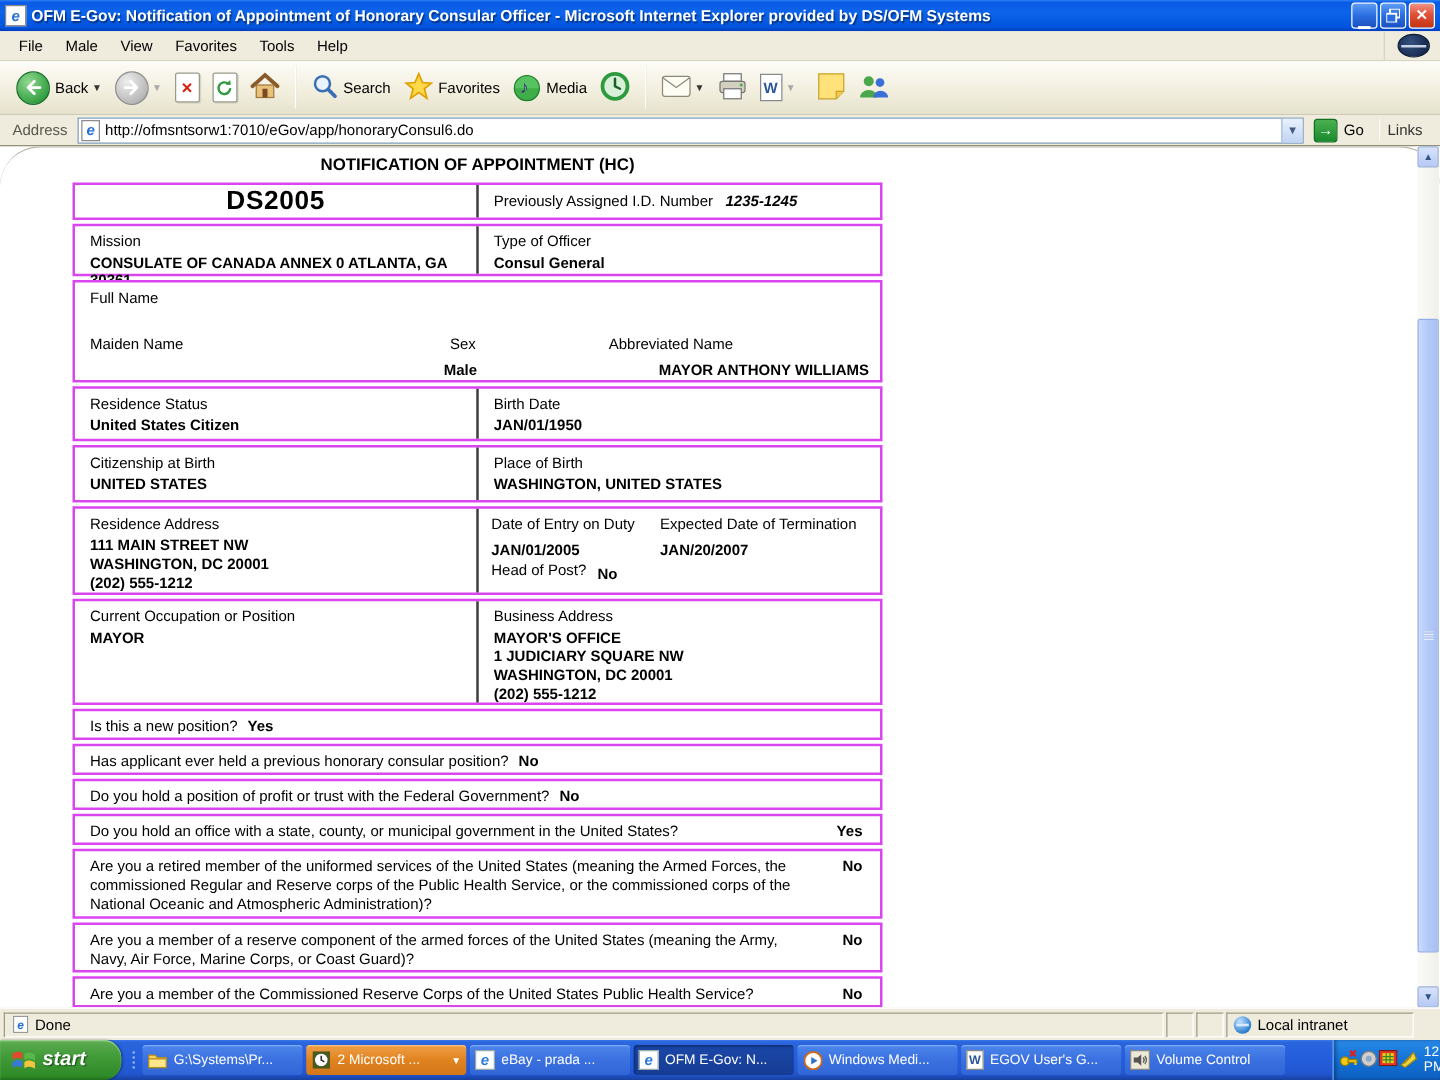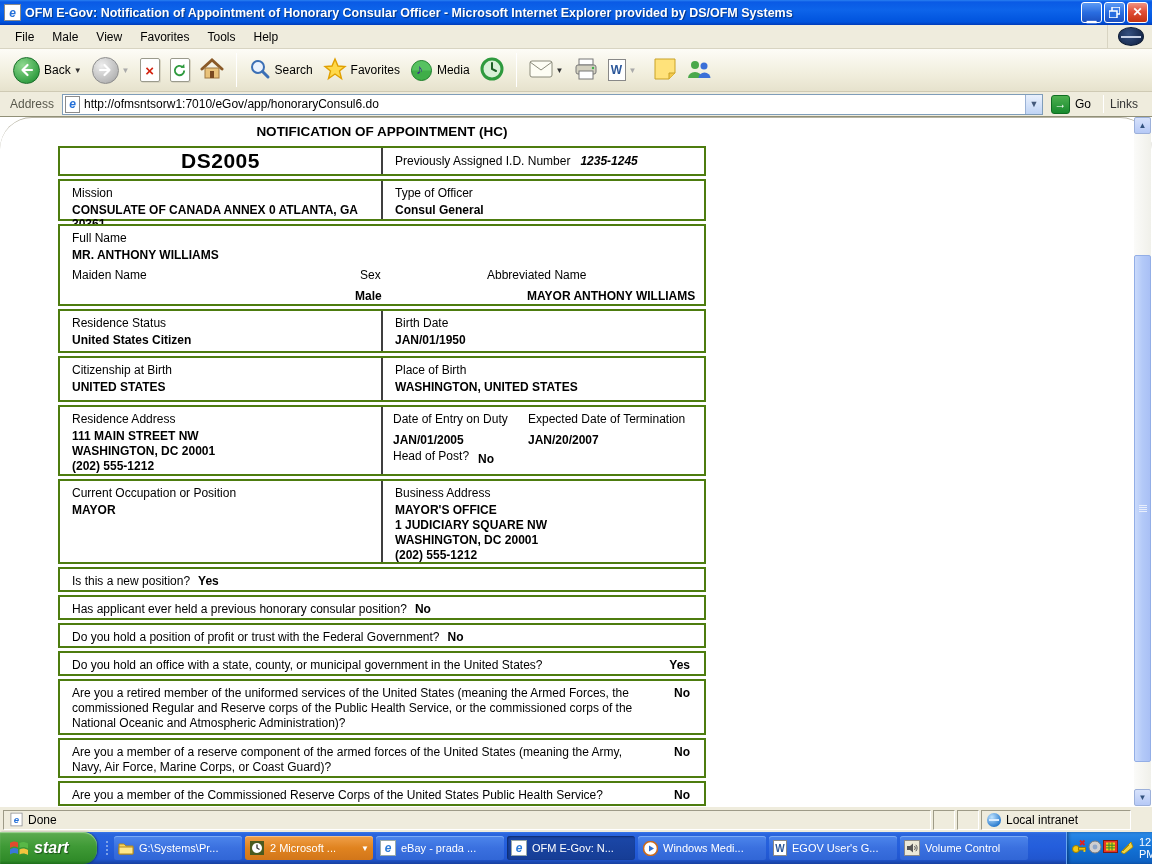--- a/index.html
+++ b/index.html
@@ -57,21 +57,21 @@
   .go-arrow { width:19px; height:19px; background:linear-gradient(180deg,#4db050,#188a2e); border:1px solid #0f6e22; border-radius:3px;
     color:#fff; text-align:center; line-height:17px; font-weight:bold; font-size:12px; }
   .go-text { margin-left:5px; }
   .links-sep { width:1px; height:18px; background:#c9c4ae; border-right:1px solid #fff; margin:0 6px; }
   .links-text { color:#333; margin-right:10px; }
 
   
   .content { position:absolute; left:0; top:117px; width:1152px; height:689px; background:#fff; overflow:hidden; border-top:1px solid #b8b5a5;border-radius:32px; }
   .form-col { margin-left:58px; width:648px; }
   .form-title { text-align:center; font-weight:bold; font-size:13.5px; margin:6px 0 7px; }
-  .fbox { border:2px solid #4d7c0f; margin-bottom:3px; background:#fff; position:relative; }
+  .fbox { border:2px solid #d946ef; margin-bottom:3px; background:#fff; position:relative; }
   .two-col { display:flex; }
   .cell-l { width:323px; border-right:2px solid #3f3f3f; padding:5px 12px; }
   .cell-r { flex:1; padding:5px 12px; }
   .flabel { font-size:12px; }
   .fvalue { font-weight:bold; margin-top:3px; font-size:12px; }
   .inline-pair { display:flex; align-items:center; height:100%; }
   .inline-pair .fvalue { margin:0 0 0 10px;font-style:italic; }
   .ds-num { font-weight:bold; font-size:21px; text-align:center; line-height:26px; letter-spacing:0.5px; }
   .qbox { padding:5px 12px; position:relative; }
   .qtext { display:inline; }
@@ -316,21 +316,20 @@
         </div>
         <div class="cell-r">
           <div class="flabel">Type of Officer</div>
           <div class="fvalue">Consul General</div>
         </div>
       </div>
 
       <div class="fbox" style="height:82px;">
         <div style="padding:5px 12px; position:relative; height:100%;">
           <div class="flabel">Full Name</div>
-          <div class="fvalue">MR. ANTHONY WILLIAMS</div>
           <span class="flabel" style="position:absolute;left:12px;top:42px;">Maiden Name</span>
           <span class="flabel" style="position:absolute;left:300px;top:42px;">Sex</span>
           <span class="fvalue" style="position:absolute;left:295px;top:60px;">Male</span>
           <span class="flabel" style="position:absolute;left:427px;top:42px;">Abbreviated Name</span>
           <span class="fvalue" style="position:absolute;left:427px;top:60px;padding-left:40px;">MAYOR ANTHONY WILLIAMS</span>
         </div>
       </div>
 
       <div class="fbox two-col" style="height:44px;">
         <div class="cell-l">

